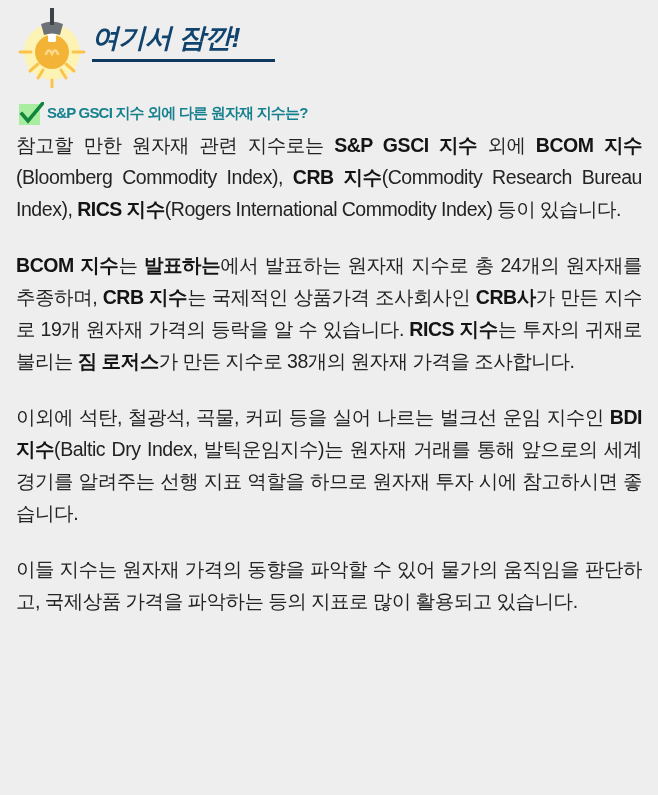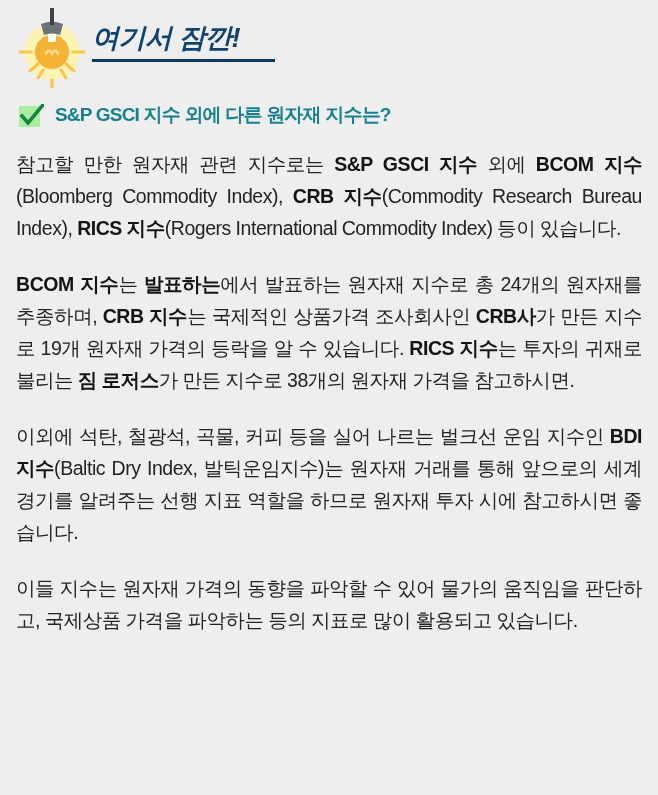--- a/index.html
+++ b/index.html
@@ -79,31 +79,30 @@
     left: 0; top: 2px;
     width: 21px;
     height: 21px;
     background: #a9eea0;
   }
   .check-badge svg {
     position: absolute;
     left: 0; top: 0;
   }
   .section-heading-text {
-    font-size: 19px;
+    font-size: 15px;
     font-weight: bold;
     color: #16808f;
     letter-spacing: -0.8px;
     white-space: nowrap;
-    margin-left: 8px;
   }
 
   
   .body-copy {
-    margin-top: 20px;
+    margin-top: 4px;
   }
   p.para {
     margin: 0 0 24px 0;
     font-size: 19.5px;
     line-height: 32px;
     color: #232323;
     text-align: justify;
     text-justify: inter-word;
     letter-spacing: -0.45px;
     word-spacing: -0.3px;
@@ -157,18 +156,18 @@
       <div class="sq" style="background: rgb(169, 238, 160);"></div>
       <svg width="25" height="23" viewBox="0 0 25 23" xmlns="http://www.w3.org/2000/svg">
         <path d="M3 12 L9 19 L24 1" fill="none" stroke="#12873b" stroke-width="3.6" stroke-linecap="square" stroke-linejoin="miter"></path>
       </svg>
     </div>
     <div class="section-heading-text" style="color: rgb(22, 128, 143);">S&amp;P GSCI 지수 외에 다른 원자재 지수는?</div>
   </div>
 
   <div class="body-copy">
     <p class="para"><span>참고할 만한 원자재 관련 지수로는 </span><b>S&amp;P GSCI 지수</b><span> 외에 </span><b>BCOM 지수</b><span>(Bloomberg Commodity Index), </span><b>CRB 지수</b><span>(Commodity Research Bureau Index), </span><b>RICS 지수</b><span>(Rogers International Commodity Index) 등이 있습니다.</span></p>
-    <p class="para"><b>BCOM 지수</b><span>는 </span><b>발표하는</b><span>에서 발표하는 원자재 지수로 총 24개의 원자재를 추종하며, </span><b>CRB 지수</b><span>는 국제적인 상품가격 조사회사인 </span><b>CRB사</b><span>가 만든 지수로 19개 원자재 가격의 등락을 알 수 있습니다. </span><b>RICS 지수</b><span>는 투자의 귀재로 불리는 </span><b>짐 로저스</b><span>가 만든 지수로 38개의 원자재 가격을 참고하시면.</span></p>
+    <p class="para"><b>BCOM 지수</b><span>는 </span><b>발표하는</b><span>에서 발표하는 원자재 지수로 총 24개의 원자재를 추종하며, </span><b>CRB 지수</b><span>는 국제적인 상품가격 조사회사인 </span><b>CRB사</b><span>가 만든 지수로 19개 원자재 가격의 등락을 알 수 있습니다. </span><b>RICS 지수</b><span>는 투자의 귀재로 불리는 </span><b>짐 로저스</b><span>가 만든 지수로 38개의 원자재 가격을 조사합니다.</span></p>
     <p class="para"><span>이외에 석탄, 철광석, 곡물, 커피 등을 실어 나르는 벌크선 운임 지수인 </span><b>BDI 지수</b><span>(Baltic Dry Index, 발틱운임지수)는 원자재 거래를 통해 앞으로의 세계 경기를 알려주는 선행 지표 역할을 하므로 원자재 투자 시에 참고하시면 좋습니다.</span></p>
     <p class="para"><span>이들 지수는 원자재 가격의 동향을 파악할 수 있어 물가의 움직임을 판단하고, 국제상품 가격을 파악하는 등의 지표로 많이 활용되고 있습니다.</span></p>
   </div>
 
 </div>
 
 </body></html>

